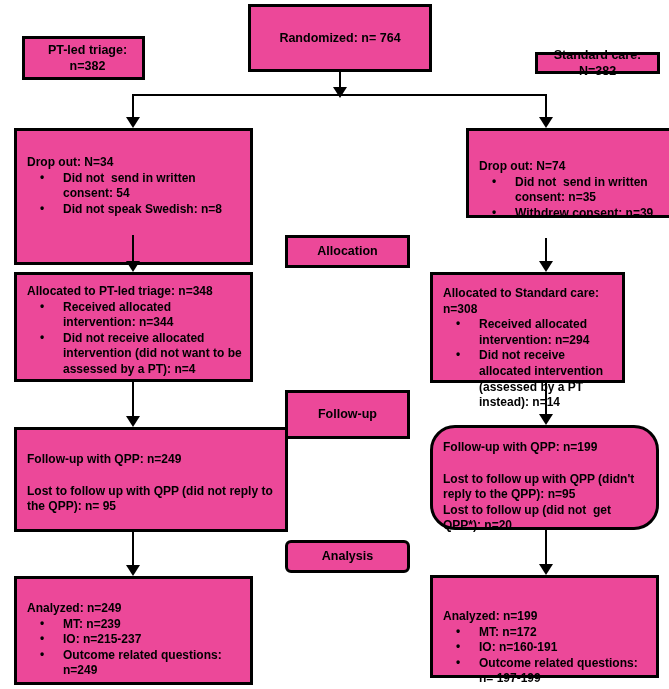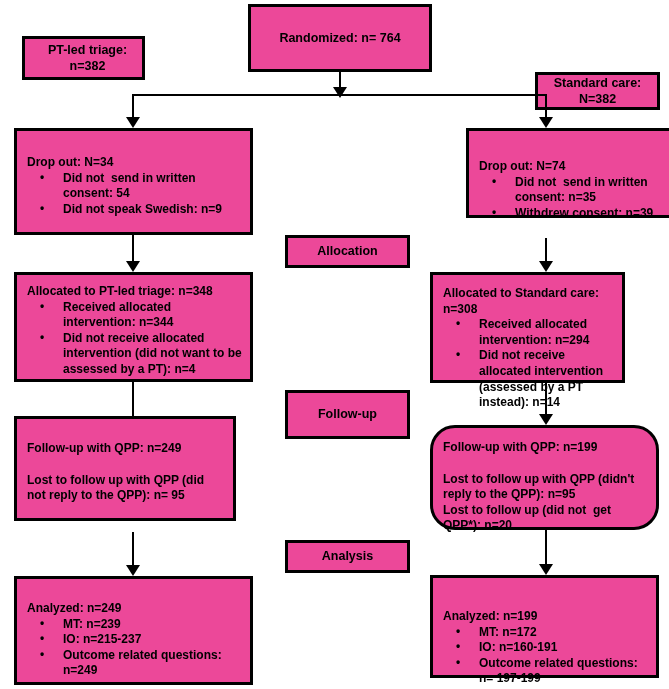--- a/index.html
+++ b/index.html
@@ -44,38 +44,38 @@
 <div id="stage">
 
   <div class="box center-box label-box" style="left:248px; top:4px; width:184px; height:68px;">
     <span>Randomized: n= 764</span>
   </div>
 
   <div class="box center-box label-box" style="left:22px; top:36px; width:123px; height:44px;padding-left:8px;">
     <span>PT-led triage:</span>
     <span>n=382</span>
   </div>
-  <div class="box center-box label-box" style="left:535px; top:52px; width:125px; height:38px;margin-top:20px;">
+  <div class="box center-box label-box" style="left:535px; top:52px; width:125px; height:22px;">
     <span>Standard care:</span>
     <span>N=382</span>
   </div>
 
   <div class="vline" style="left:339px; top:72px; height:16px;"></div>
   <div class="arrow-down" style="left:333px; top:87px;"></div>
   <div class="hline" style="left:132px; top:94px; width:415px;"></div>
   <div class="vline" style="left:132px; top:94px; height:24px;"></div>
   <div class="arrow-down" style="left:126px; top:117px;"></div>
   <div class="vline" style="left:545px; top:94px; height:24px;"></div>
   <div class="arrow-down" style="left:539px; top:117px;"></div>
 
-  <div id="l-dropout" class="box content-box" style="left:14px; top:128px; width:239px; height:107px;">
+  <div id="l-dropout" class="box content-box" style="left:14px; top:128px; width:239px; height:137px;">
     <p class="title">Drop out: N=34</p>
     <ul>
       <li>Did not  send in written consent: 54</li>
-      <li>Did not speak Swedish: n=9</li>
+      <li>Did not speak Swedish: n=8</li>
     </ul>
   </div>
 
   <div id="r-dropout" class="box content-box" style="left:430px; top:128px; width:229px; height:90px;margin-left:36px;">
     <p class="title">Drop out: N=74</p>
     <ul>
       <li>Did not  send in written consent: n=35</li>
       <li>Withdrew consent: n=39</li>
     </ul>
   </div>
@@ -107,32 +107,32 @@
 
   <div class="box center-box label-box" style="left:285px; top:390px; width:125px; height:49px;">
     <span>Follow-up</span>
   </div>
 
   <div class="vline" style="left:132px; top:382px; height:35px;"></div>
   <div class="arrow-down" style="left:126px; top:416px;"></div>
   <div class="vline" style="left:545px; top:383px; height:32px;"></div>
   <div class="arrow-down" style="left:539px; top:414px;"></div>
 
-  <div id="l-follow" class="box content-box" style="left:14px; top:416px; width:222px; height:105px;">
+  <div id="l-follow" class="box content-box" style="left:14px; top:427px; width:274px; height:105px;">
     <p>Follow-up with QPP: n=249</p>
     <p class="gap-above">Lost to follow up with QPP (did not reply to the QPP): n= 95</p>
   </div>
 
   <div id="r-follow" class="box content-box" style="left:430px; top:425px; width:229px; height:105px;border-radius:25px;">
     <p>Follow-up with QPP: n=199</p>
     <p class="gap-above">Lost to follow up with QPP (didn't reply to the QPP): n=95</p>
     <p>Lost to follow up (did not  get QPP*): n=20</p>
   </div>
 
-  <div class="box center-box label-box" style="left:285px; top:540px; width:125px; height:33px;">
+  <div class="box center-box label-box" style="left:285px; top:540px; width:125px; height:33px;border-radius:6px;">
     <span>Analysis</span>
   </div>
 
   <div class="vline" style="left:132px; top:532px; height:34px;"></div>
   <div class="arrow-down" style="left:126px; top:565px;"></div>
   <div class="vline" style="left:545px; top:530px; height:35px;"></div>
   <div class="arrow-down" style="left:539px; top:564px;"></div>
 
   <div id="l-analysis" class="box content-box" style="left:14px; top:576px; width:239px; height:109px;">
     <p class="title">Analyzed: n=249</p>

